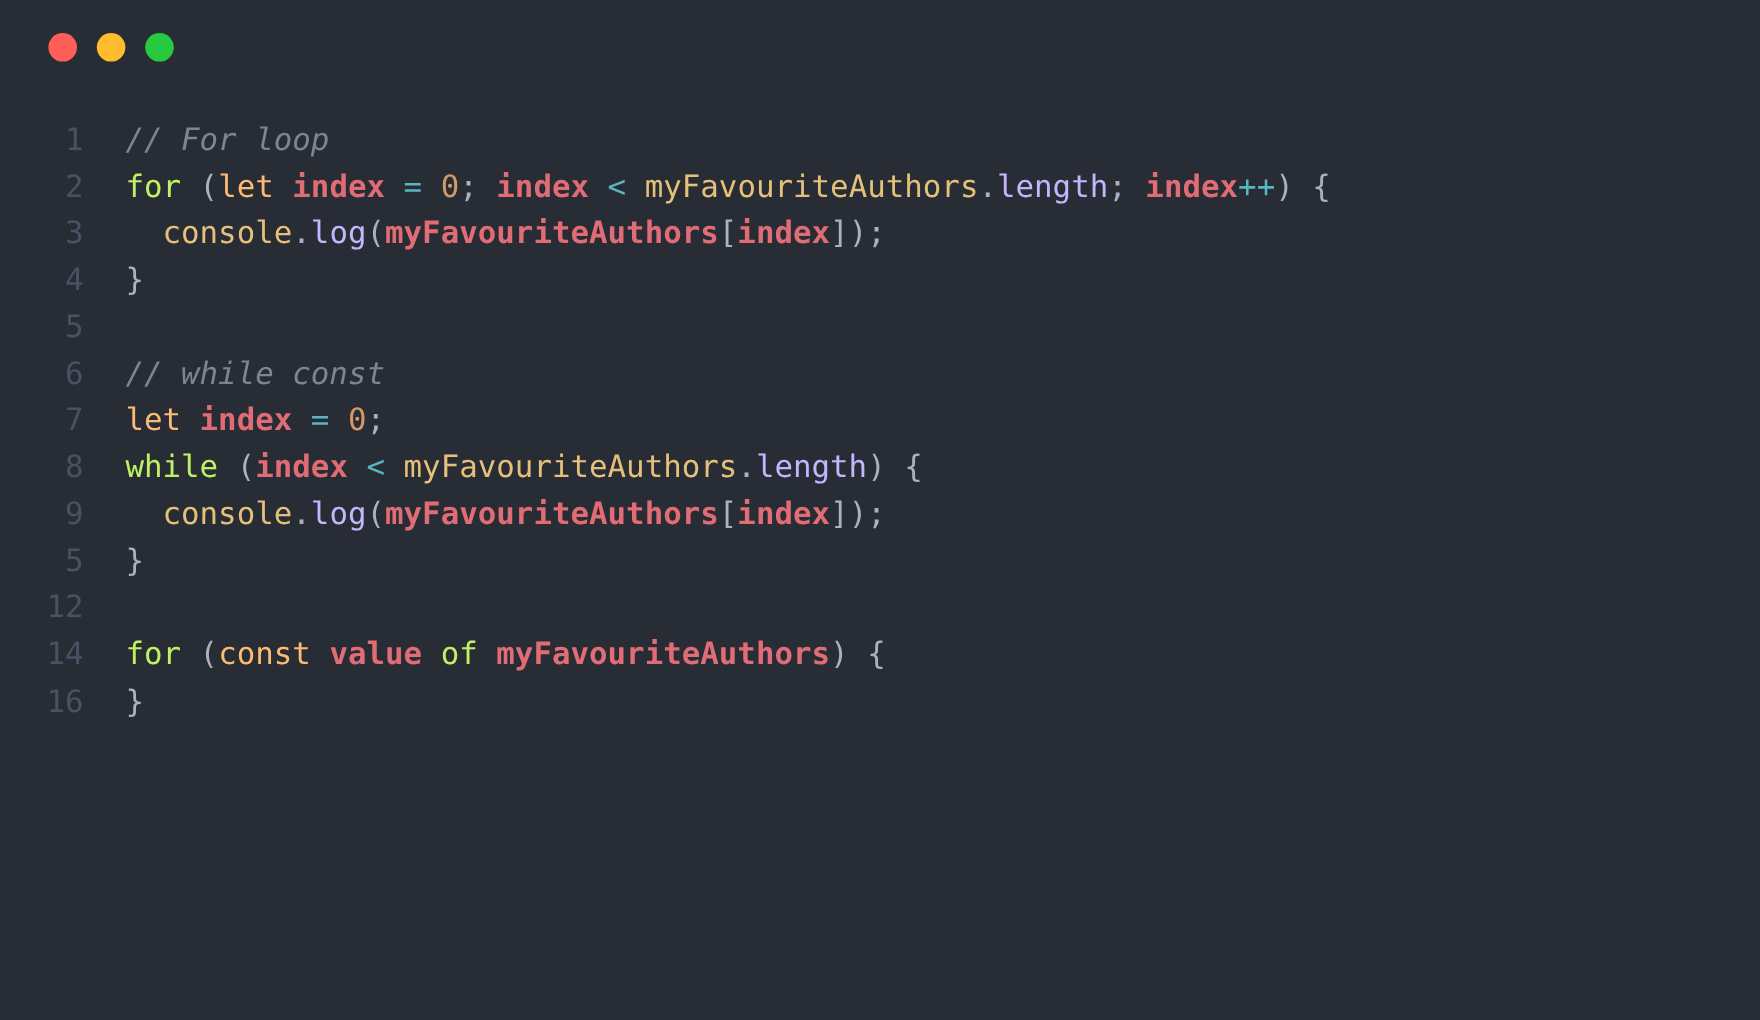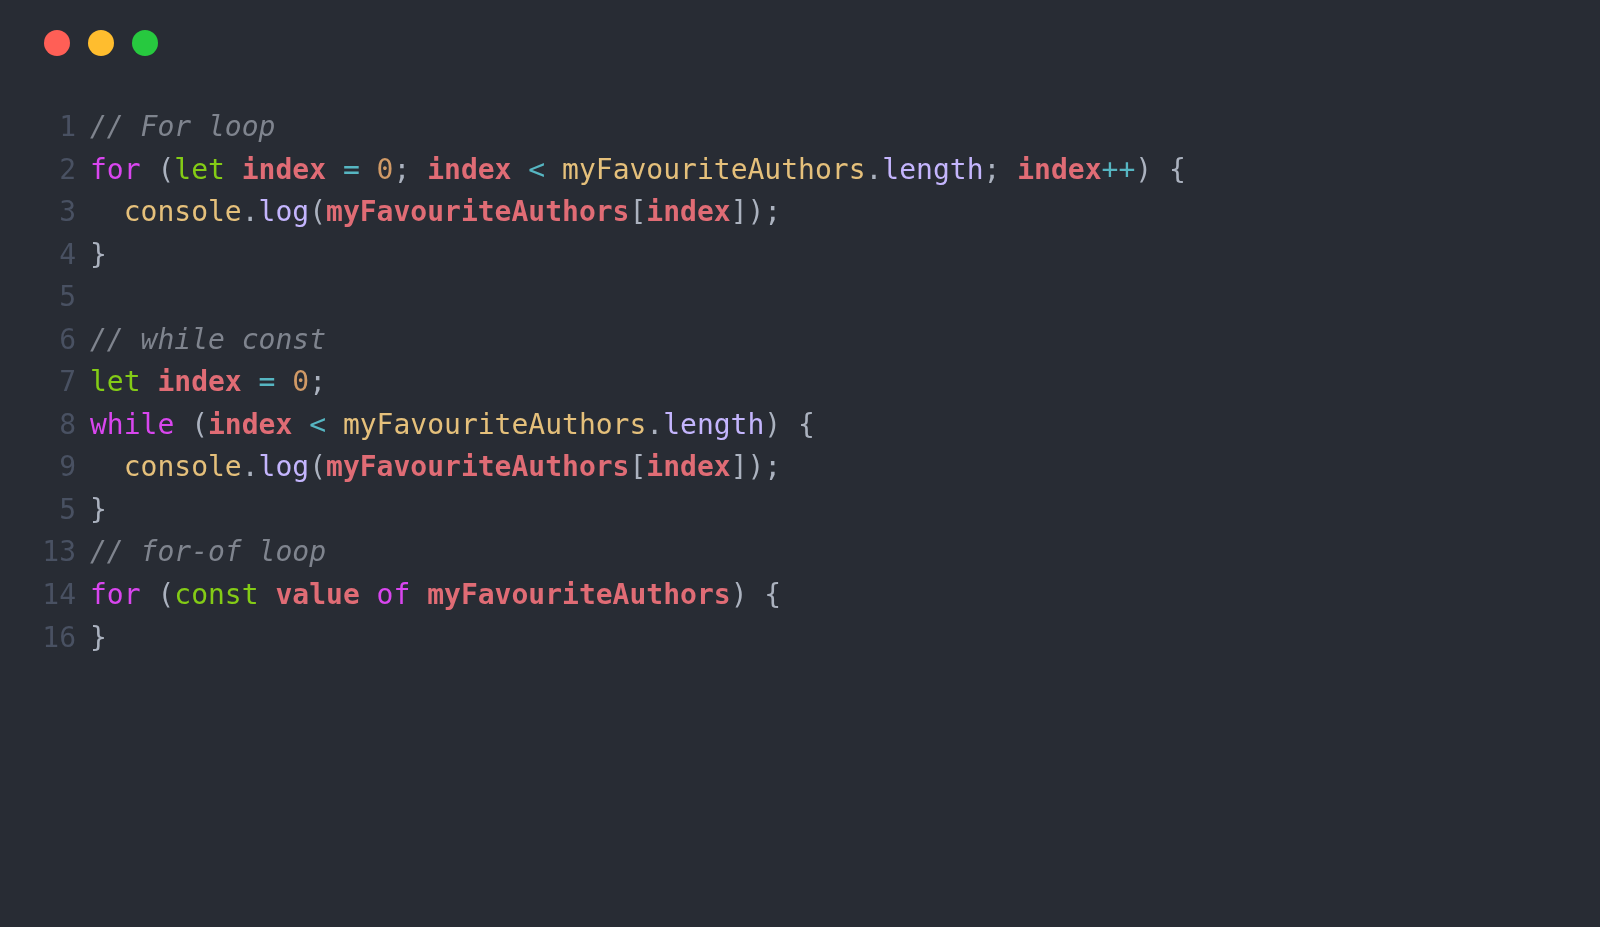--- a/index.html
+++ b/index.html
@@ -38,24 +38,25 @@
   .lineno {
     color: #495162;
     width: 52px;
     text-align: right;
     flex-shrink: 0;
     user-select: none;
     padding-right: 14px;
   }
   .code {
     flex: 1;
+    margin-left: 24px;
   }
   .c-comment { color: #7f848e; font-style: italic; }
-  .c-keyword { color: #d946ef; }
-  .c-storage { color: #84cc16; }
+  .c-keyword { color: #bef264; }
+  .c-storage { color: #fdba74; }
   .c-ident { color: #e06c75; font-weight: bold; }
   .c-op { color: #56b6c2; }
   .c-num { color: #d19a66; }
   .c-punc { color: #abb2bf; }
   .c-obj { color: #e5c07b; }
   .c-method { color: #c4b5fd; }
   .c-paren { color: #abb2bf; }
   .c-brace { color: #abb2bf; }
   .c-bracket { color: #abb2bf; }
   .c-semi { color: #abb2bf; }
@@ -74,16 +75,16 @@
     <div class="line"><span class="lineno">1</span><span class="code"><span class="c-comment">// For loop</span></span></div>
     <div class="line"><span class="lineno">2</span><span class="code"><span class="c-keyword">for</span><span class="c-punc"> </span><span class="c-paren">(</span><span class="c-storage">let</span><span class="c-punc"> </span><span class="c-ident">index</span><span class="c-punc"> </span><span class="c-op">=</span><span class="c-punc"> </span><span class="c-num">0</span><span class="c-semi">;</span><span class="c-punc"> </span><span class="c-ident">index</span><span class="c-punc"> </span><span class="c-op">&lt;</span><span class="c-punc"> </span><span class="c-obj">myFavouriteAuthors</span><span class="c-dot">.</span><span class="c-method">length</span><span class="c-semi">;</span><span class="c-punc"> </span><span class="c-ident">index</span><span class="c-op">++</span><span class="c-paren">)</span><span class="c-punc"> </span><span class="c-brace">{</span></span></div>
     <div class="line"><span class="lineno">3</span><span class="code"><span class="c-punc">  </span><span class="c-obj">console</span><span class="c-dot">.</span><span class="c-method">log</span><span class="c-paren">(</span><span class="c-ident">myFavouriteAuthors</span><span class="c-bracket">[</span><span class="c-ident">index</span><span class="c-bracket">]</span><span class="c-paren">)</span><span class="c-semi">;</span></span></div>
     <div class="line"><span class="lineno">4</span><span class="code"><span class="c-brace">}</span></span></div>
     <div class="line"><span class="lineno">5</span><span class="code"></span></div>
     <div class="line"><span class="lineno">6</span><span class="code"><span class="c-comment">// while const</span></span></div>
     <div class="line"><span class="lineno">7</span><span class="code"><span class="c-storage">let</span><span class="c-punc"> </span><span class="c-ident">index</span><span class="c-punc"> </span><span class="c-op">=</span><span class="c-punc"> </span><span class="c-num">0</span><span class="c-semi">;</span></span></div>
     <div class="line"><span class="lineno">8</span><span class="code"><span class="c-keyword">while</span><span class="c-punc"> </span><span class="c-paren">(</span><span class="c-ident">index</span><span class="c-punc"> </span><span class="c-op">&lt;</span><span class="c-punc"> </span><span class="c-obj">myFavouriteAuthors</span><span class="c-dot">.</span><span class="c-method">length</span><span class="c-paren">)</span><span class="c-punc"> </span><span class="c-brace">{</span></span></div>
     <div class="line"><span class="lineno">9</span><span class="code"><span class="c-punc">  </span><span class="c-obj">console</span><span class="c-dot">.</span><span class="c-method">log</span><span class="c-paren">(</span><span class="c-ident">myFavouriteAuthors</span><span class="c-bracket">[</span><span class="c-ident">index</span><span class="c-bracket">]</span><span class="c-paren">)</span><span class="c-semi">;</span></span></div>
     <div class="line"><span class="lineno">5</span><span class="code"><span class="c-brace">}</span></span></div>
-    <div class="line"><span class="lineno">13</span><span class="code"><span class="c-comment">// for-of loop</span></span></div>
+    <div class="line"><span class="lineno">12</span><span class="code"></span></div>
     <div class="line"><span class="lineno">14</span><span class="code"><span class="c-keyword">for</span><span class="c-punc"> </span><span class="c-paren">(</span><span class="c-storage">const</span><span class="c-punc"> </span><span class="c-ident">value</span><span class="c-punc"> </span><span class="c-keyword">of</span><span class="c-punc"> </span><span class="c-ident">myFavouriteAuthors</span><span class="c-paren">)</span><span class="c-punc"> </span><span class="c-brace">{</span></span></div>
     <div class="line"><span class="lineno">16</span><span class="code"><span class="c-brace">}</span></span></div>
   </div>
 
 </body></html>

